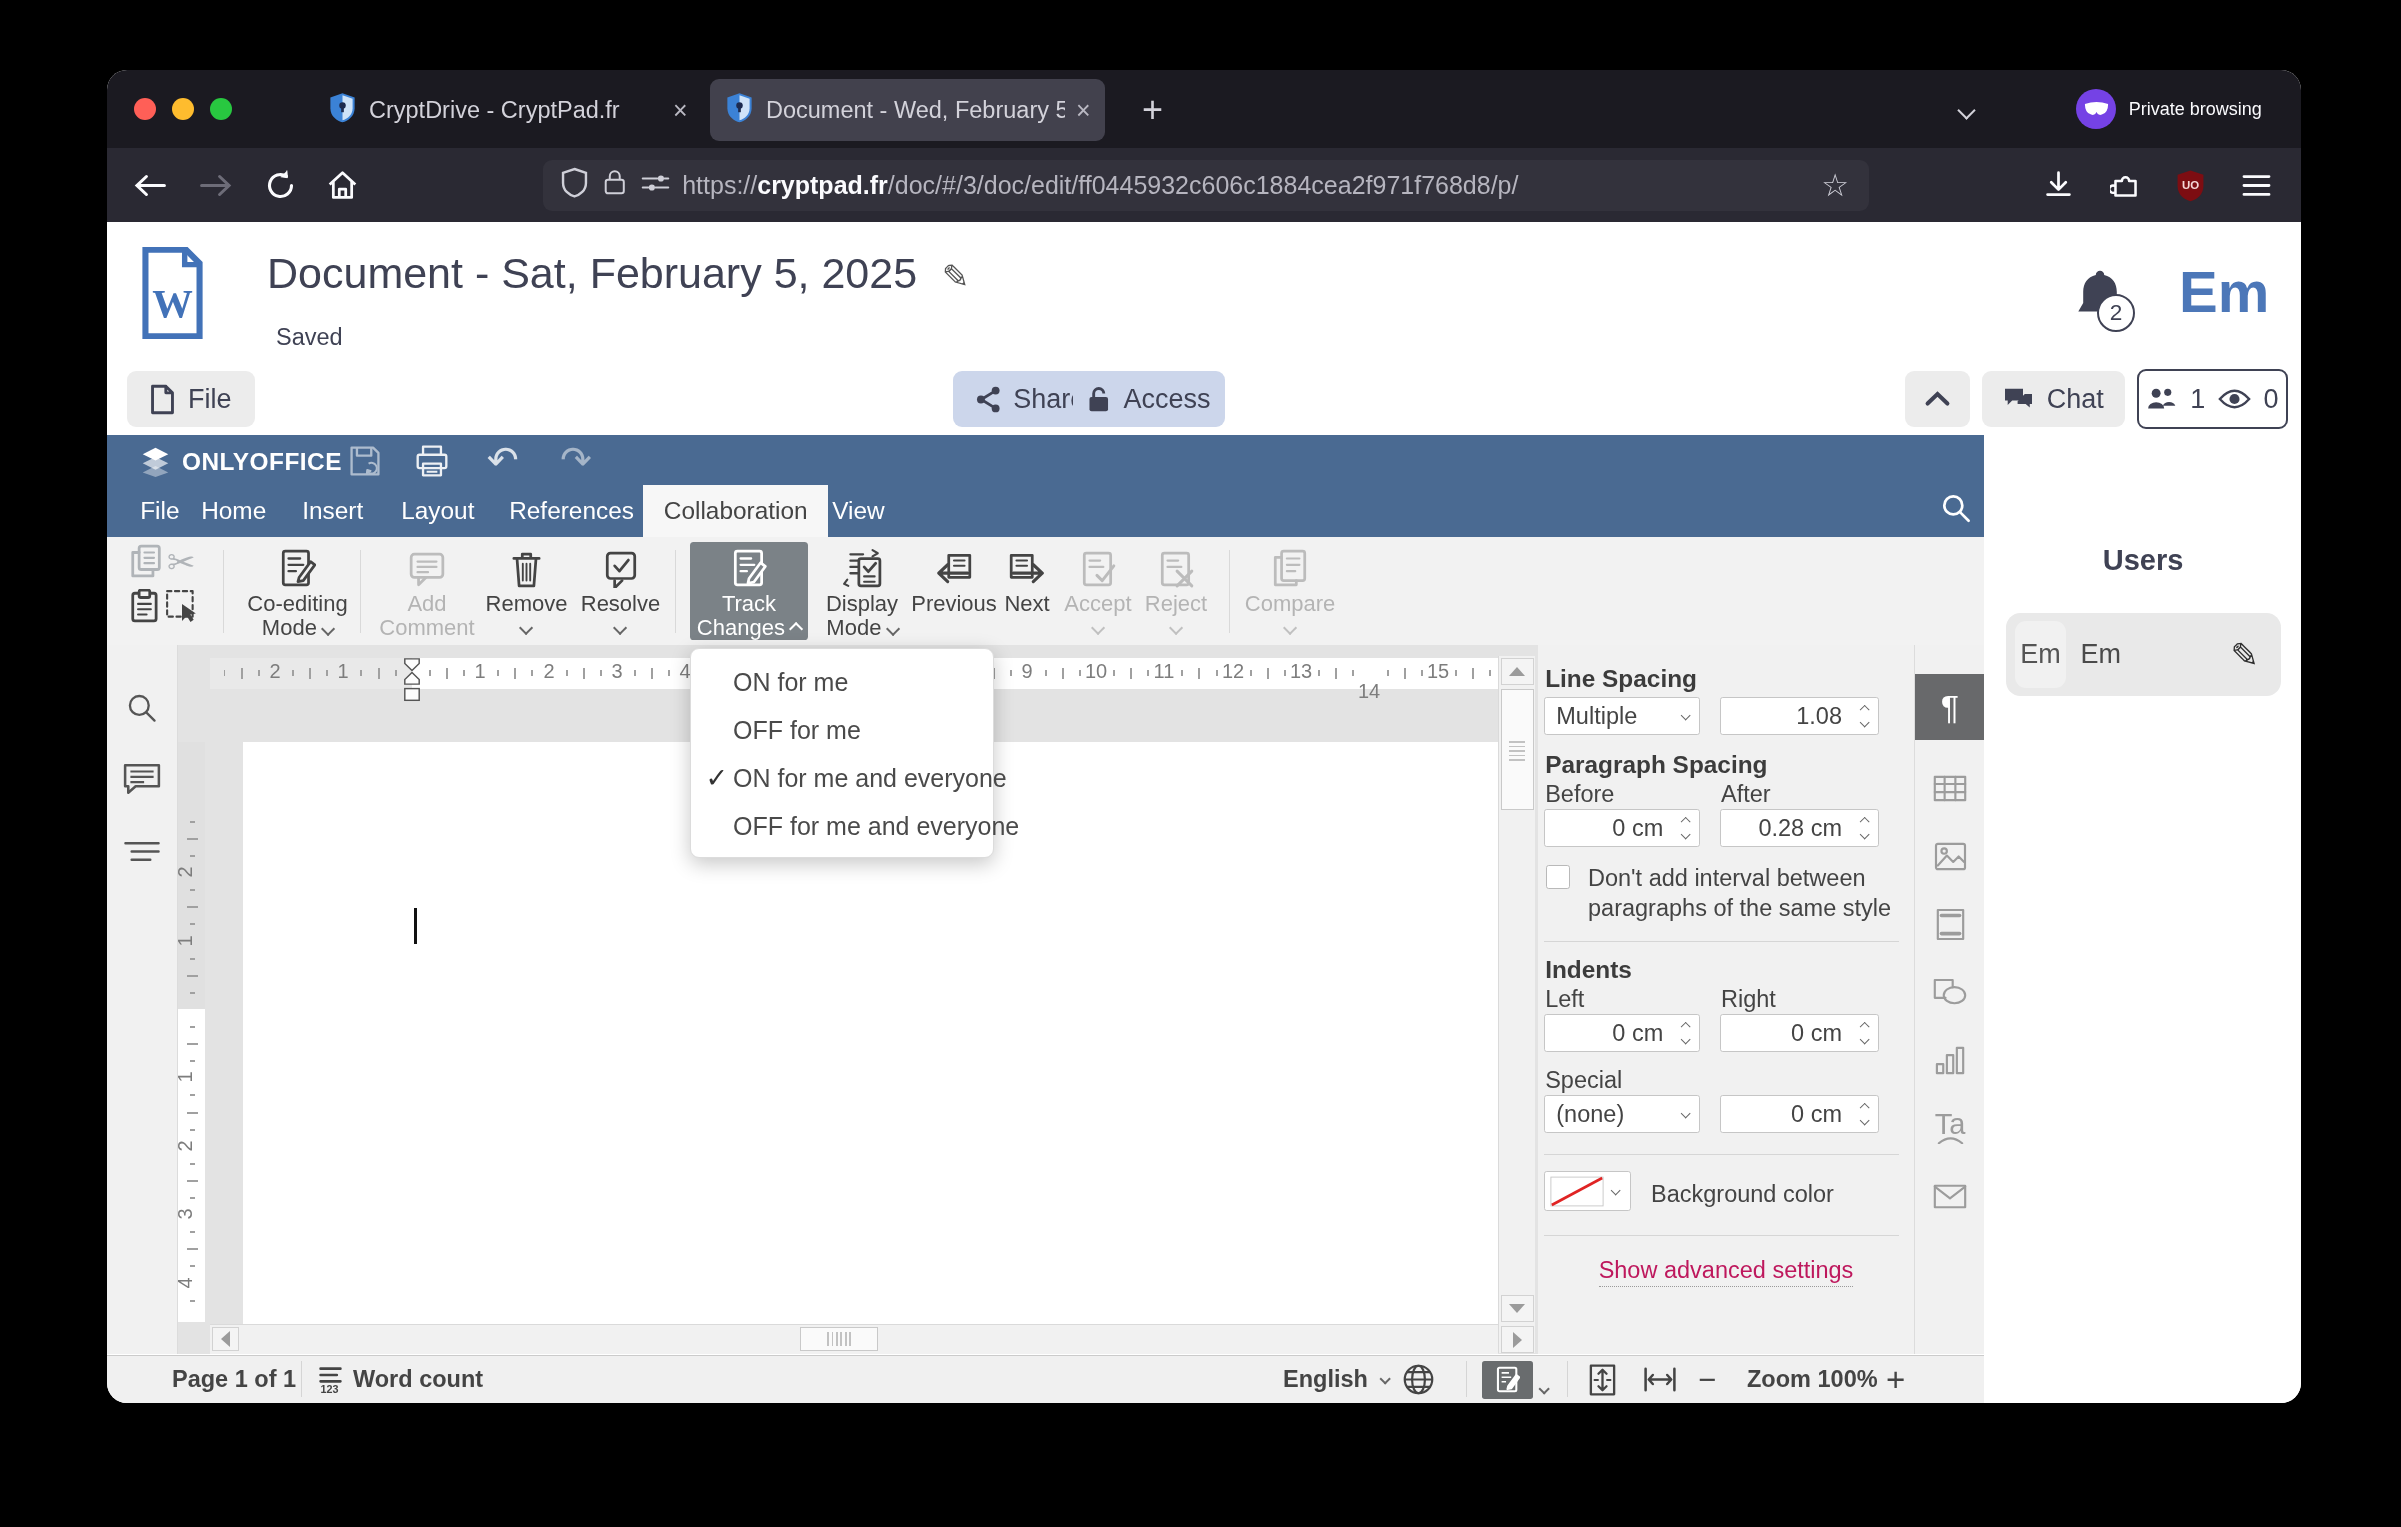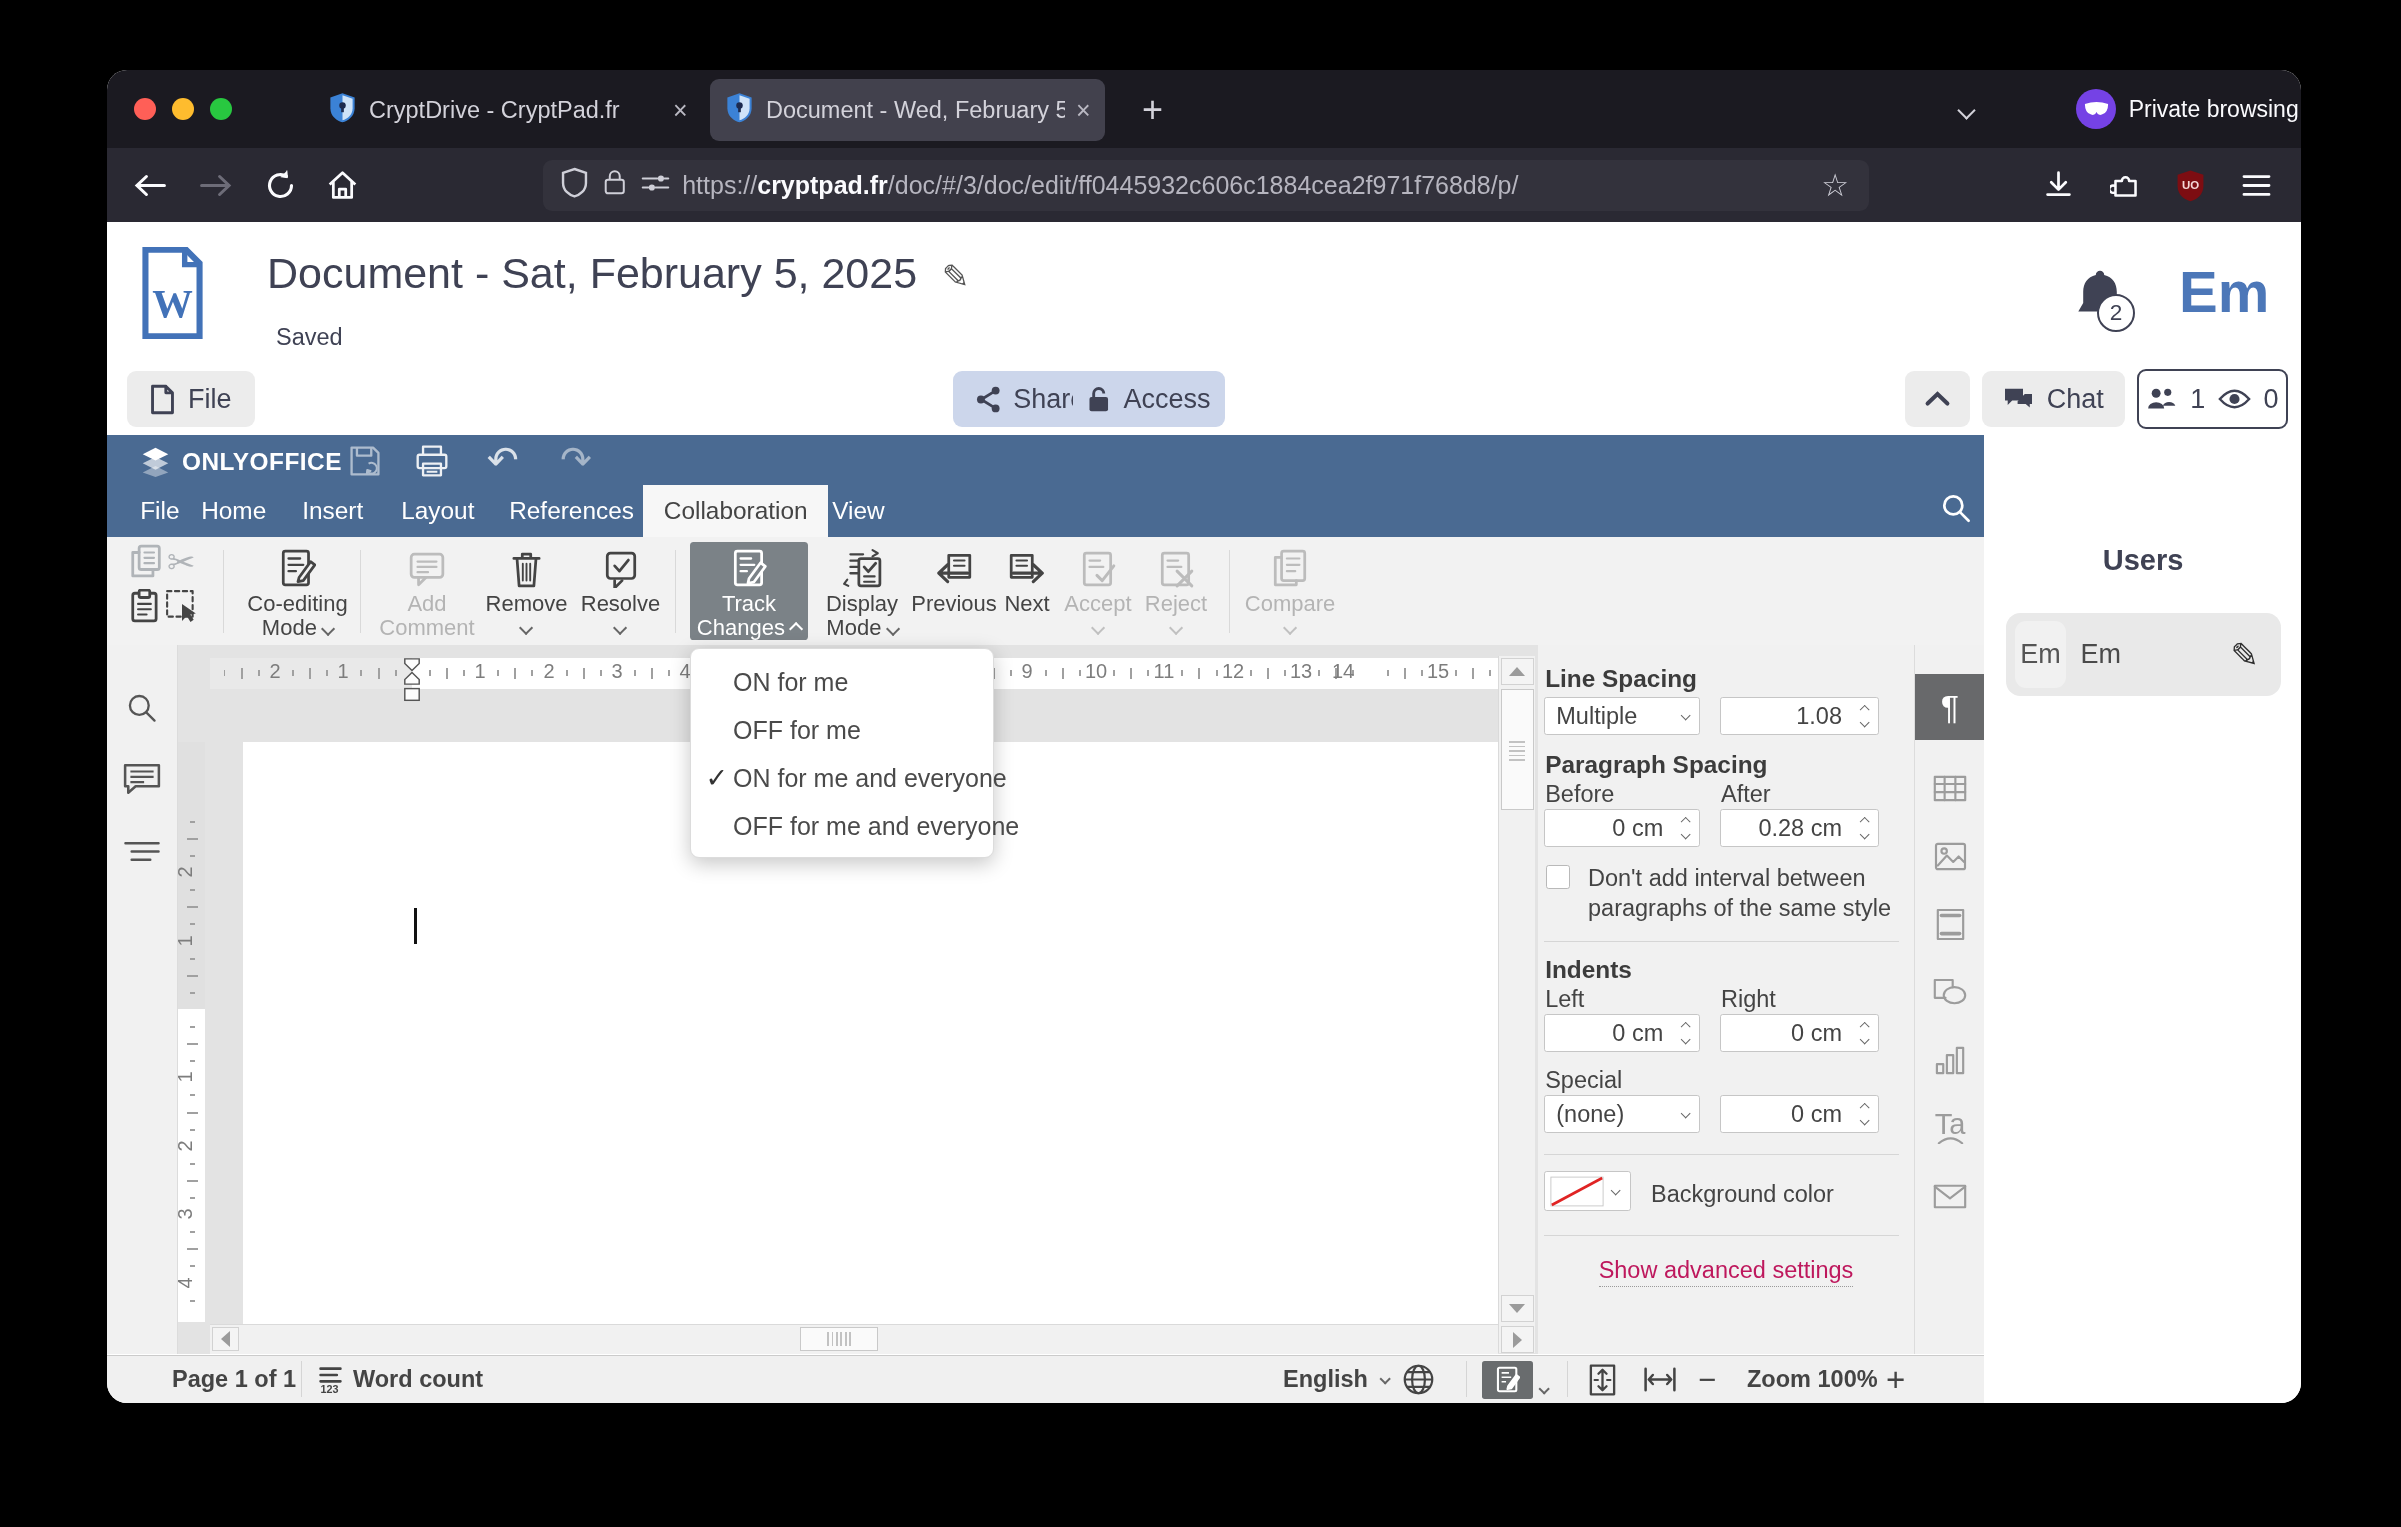--- a/index.html
+++ b/index.html
@@ -13,21 +13,21 @@
   .tab{top:9px;height:62px;border-radius:9px;display:flex;align-items:center;color:#d3d2da;font-size:23.5px;}
   .tab .fav{margin:0 12.7px 0 16.3px;flex:0 0 auto;}
   .tab .ttl{white-space:nowrap;overflow:hidden;}
   .tab .cls{margin:0 14.5px 0 auto;font-size:25px;color:#b9b8c2;cursor:pointer;}
   .tab.active{background:#42414d;}
   .navbar{left:0;top:78px;width:2194px;height:74px;background:#2a2933;display:block;}
   .nicon{top:12.7px;width:49px;height:49px;display:flex;align-items:center;justify-content:center;}
   .urlbar{left:436px;top:11.8px;width:1326px;height:51px;background:#33323c;border-radius:9px;display:flex;align-items:center;color:#b6b5bf;font-size:25px;}
   .urlbar .seg{white-space:nowrap;}
   .host{color:#fbfbfe;font-weight:700;}
-  .privchip{display:flex;align-items:center;gap:12.7px;color:#fbfbfe;font-size:23px;}
+  .privchip{display:flex;align-items:center;gap:12.7px;color:#fbfbfe;font-size:18px;}
   .maskic{width:40px;height:40px;border-radius:50%;background:#7542e5;display:flex;align-items:center;justify-content:center;}
 
   
   .cphead{left:0;top:152px;width:2194px;height:213px;background:#fff;}
   .doctitle{font-size:43px;color:#3f4254;font-weight:400;white-space:nowrap;}
   .savedtxt{font-size:23.5px;color:#3f4254;}
   .cpbtn{height:56px;border-radius:9px;display:flex;align-items:center;justify-content:center;gap:12.7px;font-size:27px;color:#3f4254;cursor:pointer;}
   .gray{background:#ececec;}
   .peri{background:#ccd6eb;}
   .embig{font-size:58px;color:#4c77b8;font-weight:600;}
@@ -608,21 +608,21 @@
         <div class="htick mid" style="left: 988px;"></div>
         <div class="htick" style="left: 1006px;"></div>
         <div class="hnum" style="left: 1023px;">12</div>
         <div class="htick" style="left: 1040px;"></div>
         <div class="htick mid" style="left: 1057px;"></div>
         <div class="htick" style="left: 1074px;"></div>
         <div class="hnum" style="left: 1091px;">13</div>
         <div class="htick" style="left: 1108px;"></div>
         <div class="htick mid" style="left: 1125px;"></div>
         <div class="htick" style="left: 1142px;"></div>
-        <div class="hnum" style="left: 1133px;">14</div>
+        <div class="hnum" style="left: 1159px; margin-top: 20px;">14</div>
         <div class="htick" style="left: 1177px;"></div>
         <div class="htick mid" style="left: 1194px;"></div>
         <div class="htick" style="left: 1211px;"></div>
         <div class="hnum" style="left: 1228px;">15</div>
         <div class="htick" style="left: 1245px;"></div>
         <div class="htick mid" style="left: 1262px;"></div>
         <div class="htick" style="left: 1279px;"></div>
       </div>
 
     <div class="abs vruler" id="vruler">

